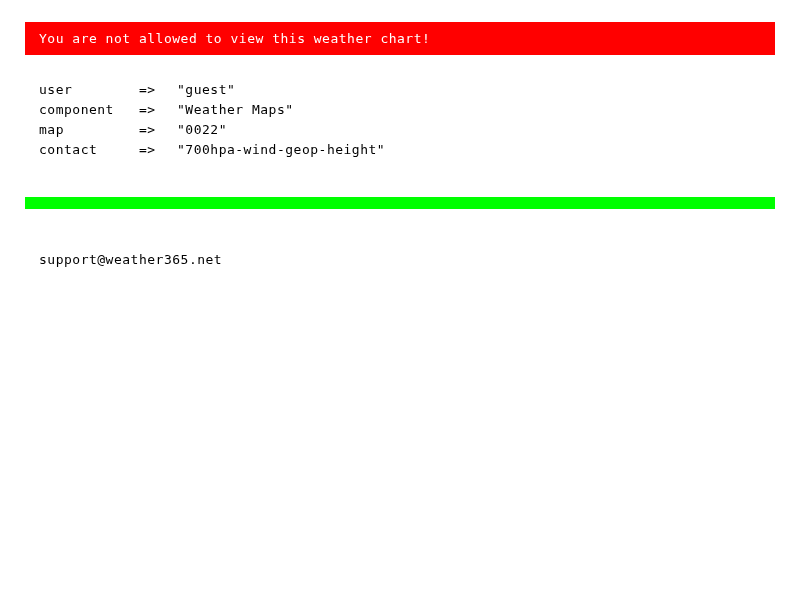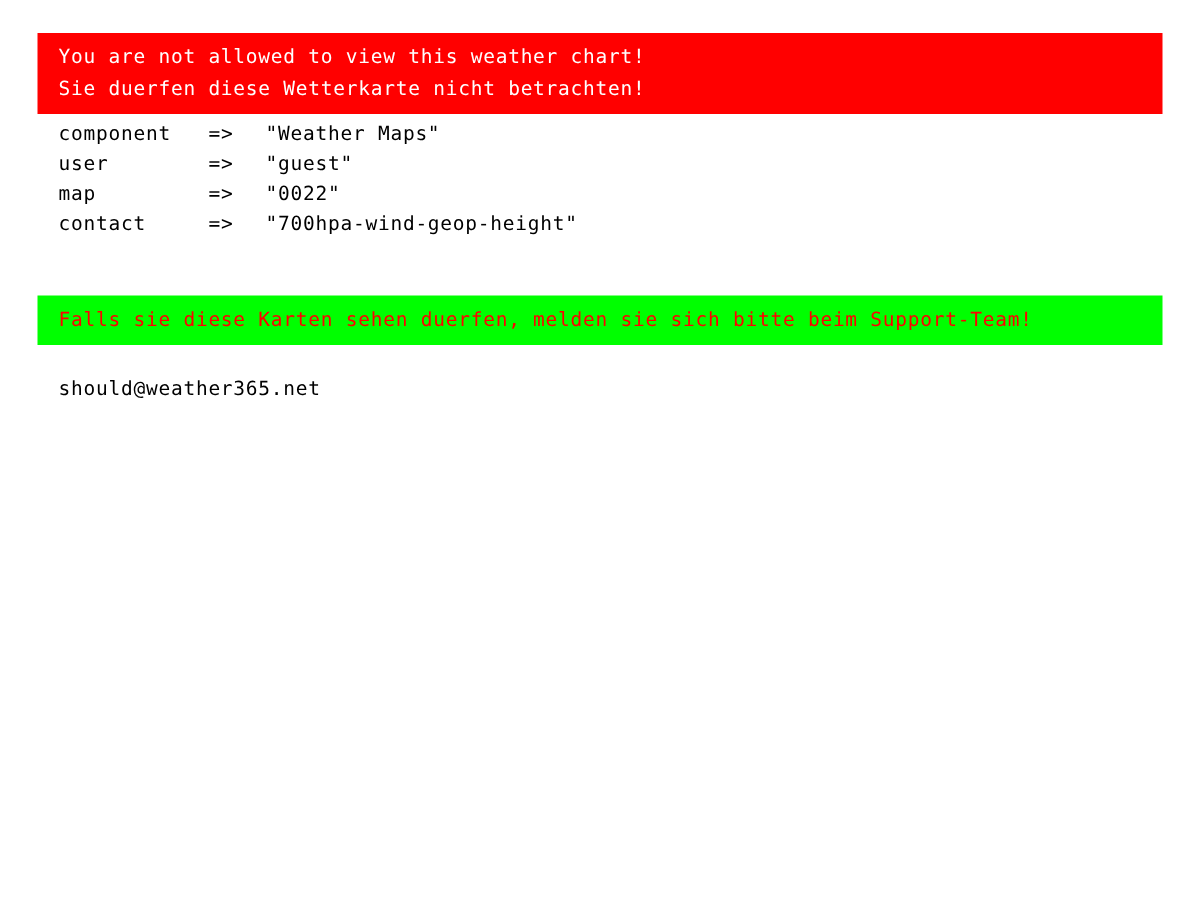--- a/index.html
+++ b/index.html
@@ -104,53 +104,51 @@
     white-space: pre;
   }
 </style>
 </head>
 <body>
 
 <div class="page">
 
   <div class="banner banner-error">
     <div class="banner-line">You are not allowed to view this weather chart!</div>
-    <div class="banner-line">Sie duerfen diese Wetterkarte nicht betrachten!</div>
   </div>
 
   <div class="params">
     <table>
       <tbody>
         <tr>
+          <td class="key">user</td>
+          <td class="arrow">=&gt;</td>
+          <td class="val">"guest"</td>
+        </tr>
+        <tr>
           <td class="key">component</td>
           <td class="arrow">=&gt;</td>
           <td class="val">"Weather Maps"</td>
-        </tr>
-        <tr>
-          <td class="key">user</td>
-          <td class="arrow">=&gt;</td>
-          <td class="val">"guest"</td>
         </tr>
         <tr>
           <td class="key">map</td>
           <td class="arrow">=&gt;</td>
           <td class="val">"0022"</td>
         </tr>
         <tr>
           <td class="key">contact</td>
           <td class="arrow">=&gt;</td>
           <td class="val">"700hpa-wind-geop-height"</td>
         </tr>
       </tbody>
     </table>
   </div>
 
   <div class="banner banner-info">
-    <div class="banner-line">Falls sie diese Karten sehen duerfen, melden sie sich bitte beim Support-Team!</div>
   </div>
 
   <div class="footer">
     <div class="footer-inner">
-      <span class="footer-left">should@weather365.net</span>
+      <span class="footer-left">support@weather365.net</span>
     </div>
   </div>
 
 </div>
 
 </body></html>

